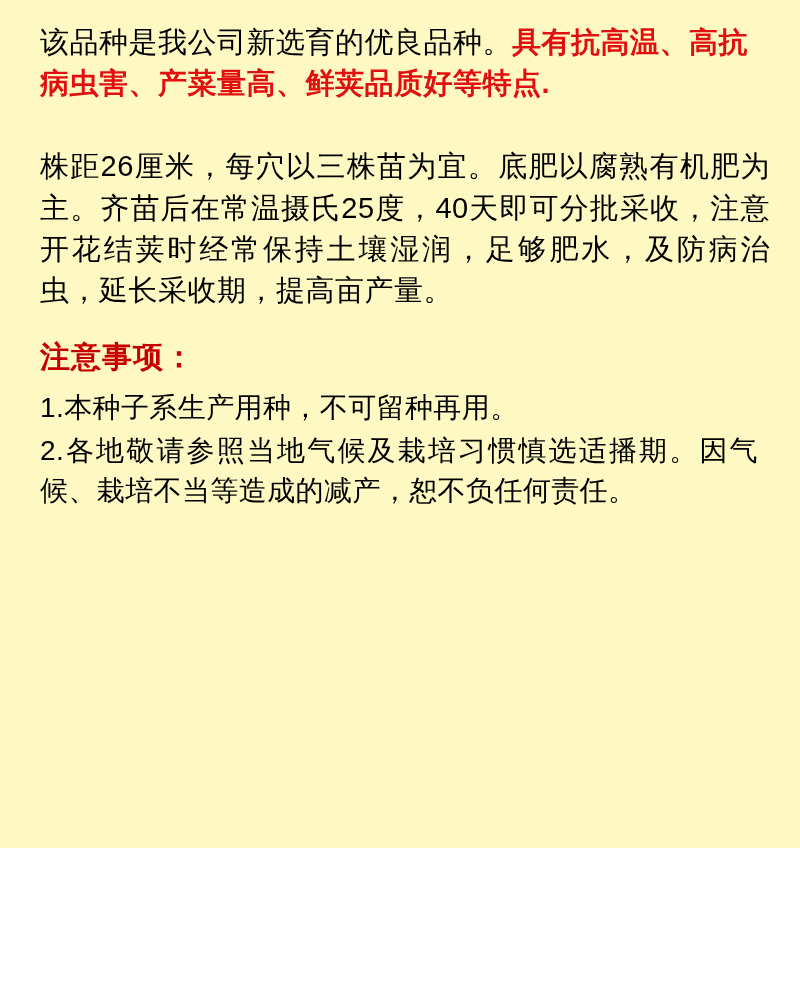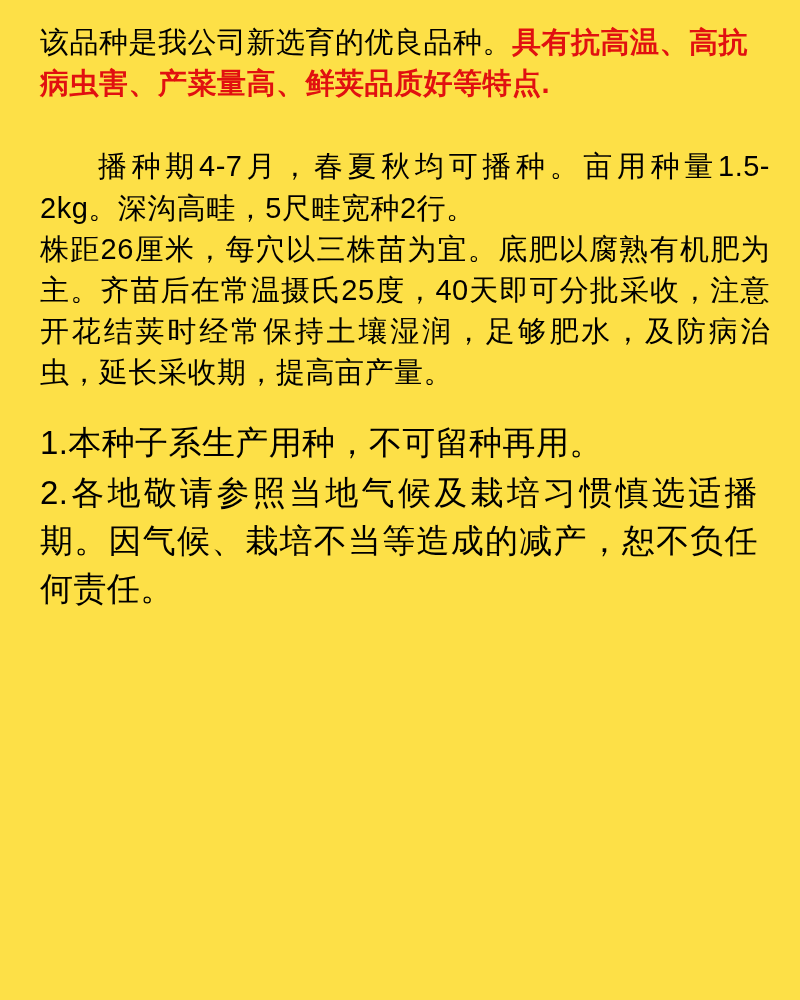--- a/index.html
+++ b/index.html
@@ -10,23 +10,23 @@
   body {
     width: 800px;
     height: 1000px;
     font-family: "Liberation Sans", "DejaVu Sans", sans-serif;
     color: #000000;
     overflow: hidden;
   }
   .page {
     box-sizing: border-box;
     width: 800px;
-    height: 1000px;
+    height: 848px;
     padding: 22px 30px 10px 40px;
-    background: #fde047;
+    background: #fef9c3;
   }
   .intro {
     font-size: 29px;
     line-height: 1.42;
     letter-spacing: 0.5px;
     margin: 0 0 6px 0;
     color: #000000;
   }
   .intro .hl {
     color: #e11010;
@@ -60,39 +60,39 @@
   }
   h3.notice-title {
     color: #c60000;
     font-size: 30px;
     font-weight: bold;
     margin: 0 0 10px 0;
     letter-spacing: 1px;
     font-family: "DejaVu Sans", "Liberation Sans", sans-serif;
   }
   .notice-item {
-    font-size: 33px;
+    font-size: 28px;
     line-height: 1.45;
     letter-spacing: 0.4px;
     margin: 0 12px 2px 0;
     color: #000000;
     text-align: justify;
   }
 </style>
 </head>
 <body>
 
 <div class="page">
 
   <p class="intro"><span>该品种是我公司新选育的优良品种。</span><span class="hl">具有抗高温、高抗病虫害、产菜量高、鲜荚品质好等特点.</span></p>
 
 
   <div class="gap-lg"></div>
 
-  <p class="body-text indent">播种期4-7月，春夏秋均可播种。亩用种量1.5-2kg。深沟高畦，5尺畦宽种2行。</p>
   <p class="body-text">株距26厘米，每穴以三株苗为宜。底肥以腐熟有机肥为主。齐苗后在常温摄氏25度，40天即可分批采收，注意开花结荚时经常保持土壤湿润，足够肥水，及防病治虫，延长采收期，提高亩产量。</p>
 
   <div class="gap-md"></div>
 
+  <h3 class="notice-title">注意事项：</h3>
   <p class="notice-item">1.本种子系生产用种，不可留种再用。</p>
   <p class="notice-item">2.各地敬请参照当地气候及栽培习惯慎选适播期。因气候、栽培不当等造成的减产，恕不负任何责任。</p>
 
 </div>
 
 </body></html>

